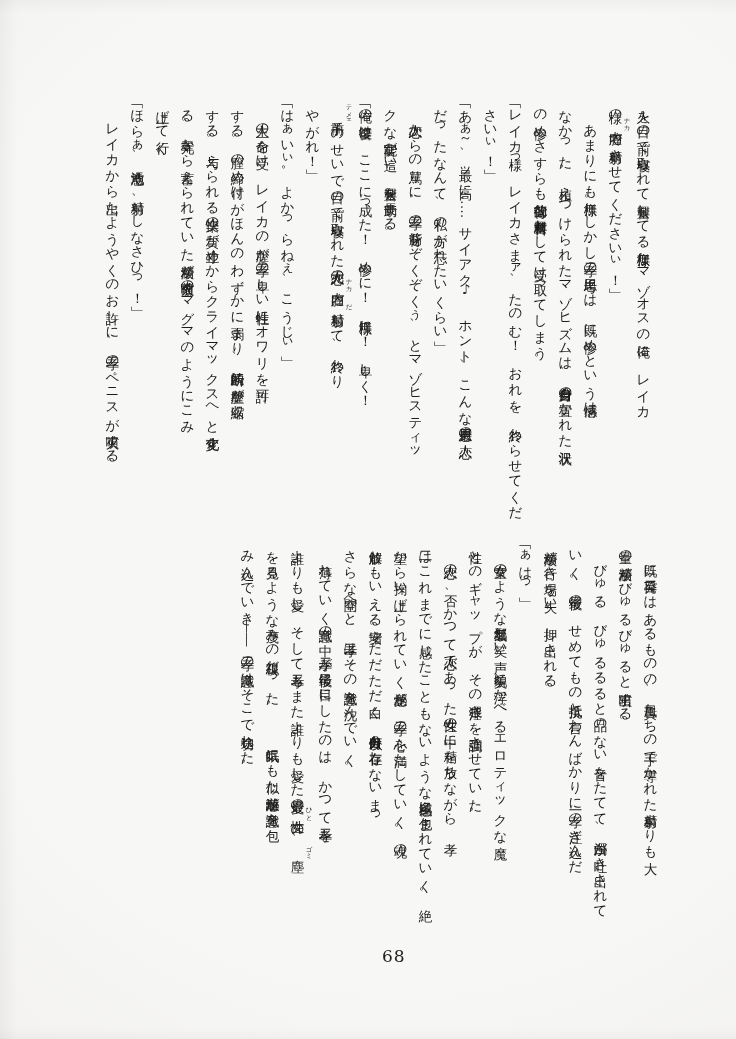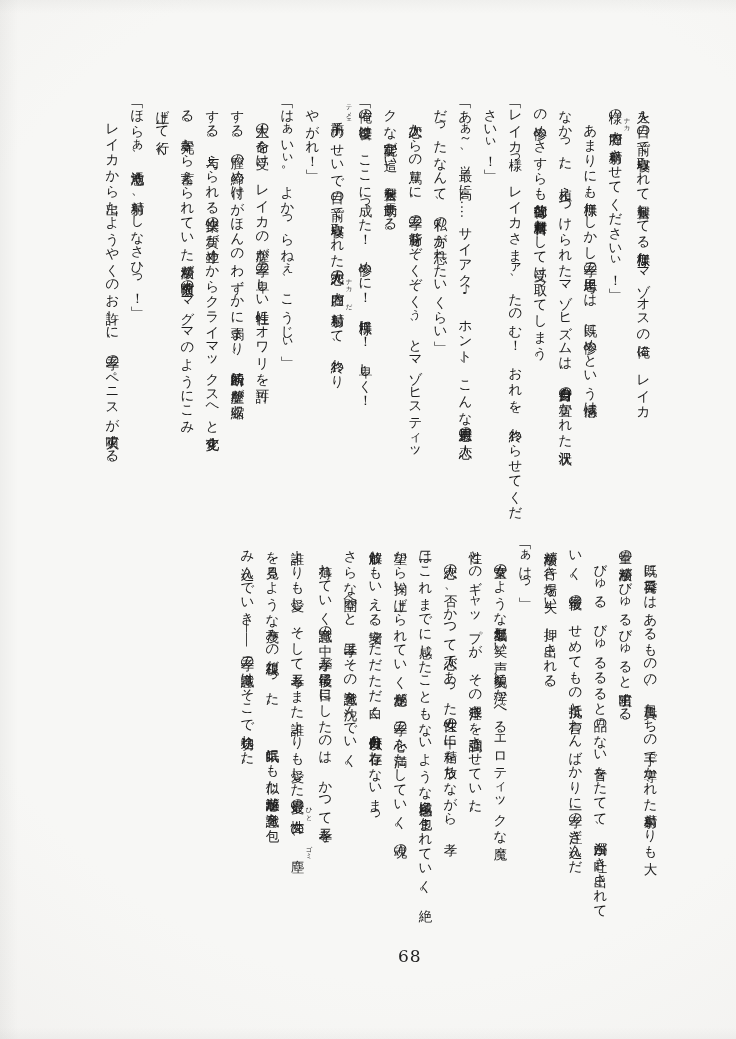--- a/index.html
+++ b/index.html
@@ -60,21 +60,21 @@
   ruby{
     ruby-align:center;
   }
   rt{
     font-size:6.5px;
     letter-spacing:0;
     color:#2a2a2a;
   }
   .page-number{
     position:absolute;
-    left:398px;
+    left:382px;
     top:946px;
     font-size:17px;
     color:#222;
     font-family:"DejaVu Serif","Liberation Serif",serif;
     letter-spacing:1px;
   }
 </style>
 </head>
 <body>
 

